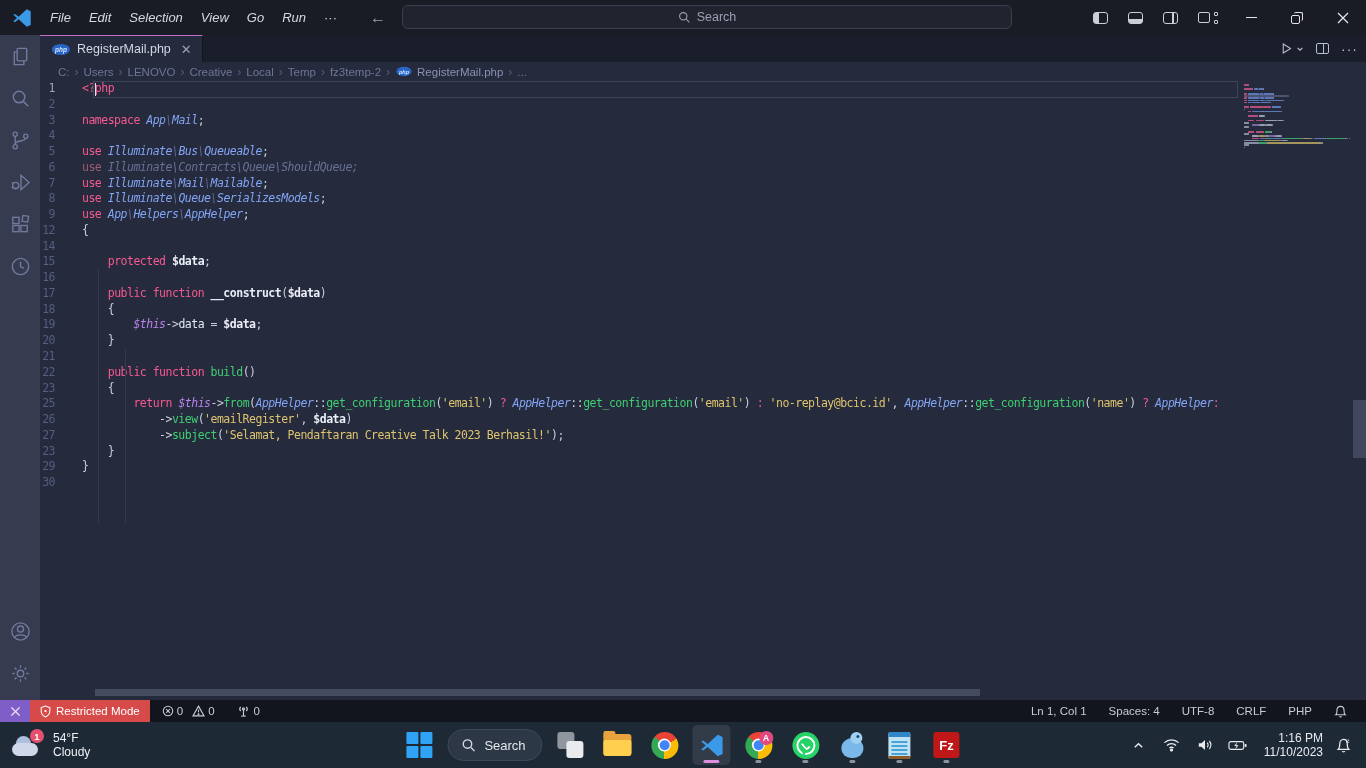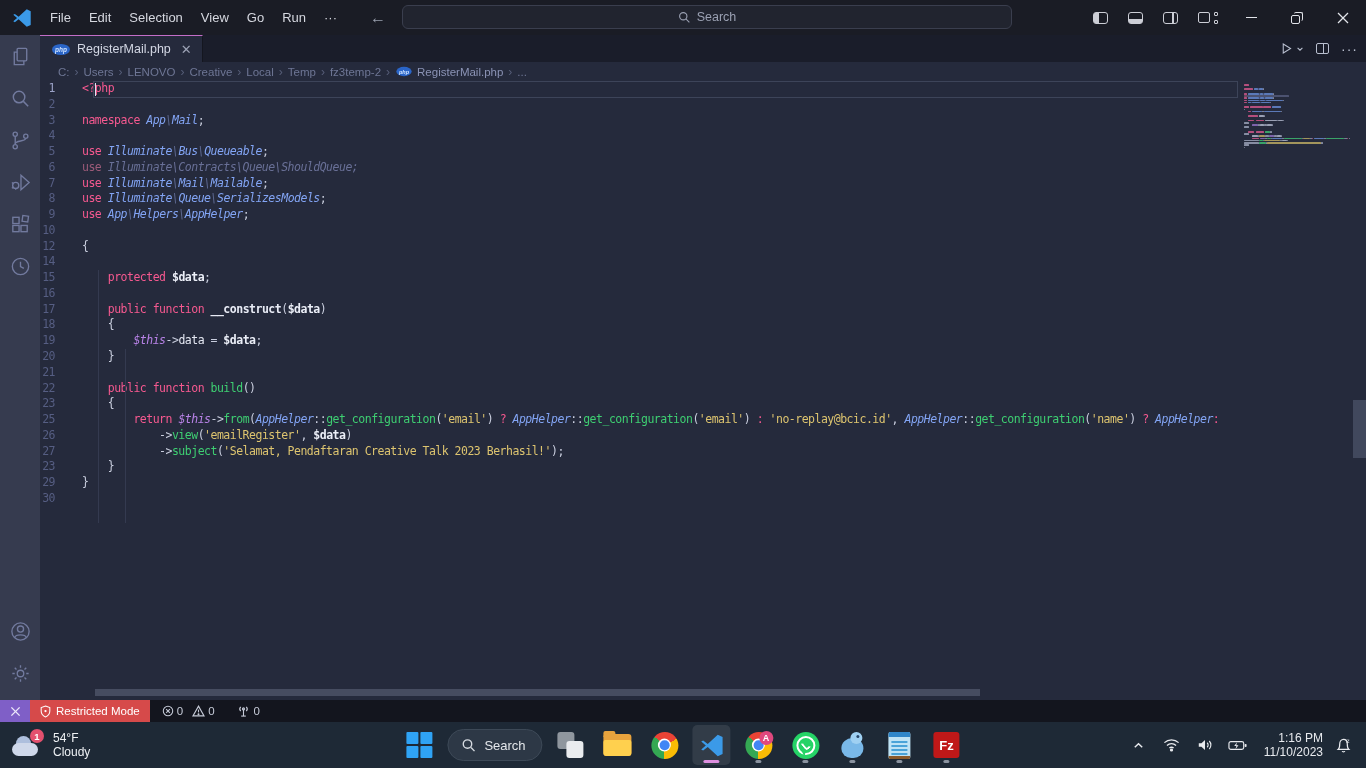--- a/index.html
+++ b/index.html
@@ -3,21 +3,21 @@
 <meta charset="utf-8">
 <style>
   * { margin:0; padding:0; box-sizing:border-box; }
   html,body { width:1366px; height:768px; overflow:hidden; background:#252a3c;
               font-family:"Liberation Sans", sans-serif; }
 
   
   .titlebar { position:absolute; top:0; left:0; width:1366px; height:35px;
               background:#1a1c25; display:flex; align-items:center; z-index:40; }
   .vsc-logo { margin-left:11px; width:22px; height:22px; flex:0 0 auto; }
-  .menus { display:flex; margin-left:8px; }
+  .menus { display:flex; margin-left:8px;font-style:italic; }
   .menu-item { color:#d6d8e0; font-size:13px; padding:4px 9px; border-radius:4px; cursor:default; }
   .nav-arrows { display:flex; gap:14px; margin-left:24px; color:#9aa0ae; font-size:16px; }
   .tb-search { position:absolute; left:402px; top:5px; width:610px; height:24px;
                background:#21242f; border:1px solid #3a3e4e; border-radius:6px;
                display:flex; align-items:center; justify-content:center; gap:6px;
                color:#9aa0b2; font-size:12.5px; }
   .tb-right { position:absolute; right:0; top:0; height:35px; display:flex; align-items:center; }
   .lt { width:15px; height:12px; border:1.2px solid #ccced6; border-radius:3px;
         position:relative; margin:0 10px; }
   .lt-left::after  { content:""; position:absolute; left:0; top:0; width:5px; height:100%;
@@ -349,21 +349,20 @@
     <div>
         <div class="crow active"><span class="ln">1</span><span class="ltxt"><span class="tk-k">&lt;?php</span></span></div>
         <div class="crow"><span class="ln">2</span><span class="ltxt"></span></div>
         <div class="crow"><span class="ln">3</span><span class="ltxt"><span class="tk-k">namespace</span><span class="tk-p"> </span><span class="tk-t">App</span><span class="tk-sep">\</span><span class="tk-t">Mail</span><span class="tk-p">;</span></span></div>
         <div class="crow"><span class="ln">4</span><span class="ltxt"></span></div>
         <div class="crow"><span class="ln">5</span><span class="ltxt"><span class="tk-k">use</span><span class="tk-p"> </span><span class="tk-t">Illuminate</span><span class="tk-sep">\</span><span class="tk-t">Bus</span><span class="tk-sep">\</span><span class="tk-t">Queueable</span><span class="tk-p">;</span></span></div>
         <div class="crow"><span class="ln">6</span><span class="ltxt"><span class="tk-dk">use</span><span class="tk-d"> Illuminate\Contracts\Queue\ShouldQueue;</span></span></div>
         <div class="crow"><span class="ln">7</span><span class="ltxt"><span class="tk-k">use</span><span class="tk-p"> </span><span class="tk-t">Illuminate</span><span class="tk-sep">\</span><span class="tk-t">Mail</span><span class="tk-sep">\</span><span class="tk-t">Mailable</span><span class="tk-p">;</span></span></div>
         <div class="crow"><span class="ln">8</span><span class="ltxt"><span class="tk-k">use</span><span class="tk-p"> </span><span class="tk-t">Illuminate</span><span class="tk-sep">\</span><span class="tk-t">Queue</span><span class="tk-sep">\</span><span class="tk-t">SerializesModels</span><span class="tk-p">;</span></span></div>
         <div class="crow"><span class="ln">9</span><span class="ltxt"><span class="tk-k">use</span><span class="tk-p"> </span><span class="tk-t">App</span><span class="tk-sep">\</span><span class="tk-t">Helpers</span><span class="tk-sep">\</span><span class="tk-t">AppHelper</span><span class="tk-p">;</span></span></div>
-        <div class="crow"><span class="ln">10</span><span class="ltxt"></span></div>
         <div class="crow"><span class="ln">12</span><span class="ltxt"><span class="tk-p">{</span></span></div>
         <div class="crow"><span class="ln">14</span><span class="ltxt"></span></div>
         <div class="crow"><span class="ln">15</span><span class="ltxt"><span class="tk-p">    </span><span class="tk-k">protected</span><span class="tk-p"> </span><span class="tk-v">$data</span><span class="tk-p">;</span></span></div>
         <div class="crow"><span class="ln">16</span><span class="ltxt"></span></div>
         <div class="crow"><span class="ln">17</span><span class="ltxt"><span class="tk-p">    </span><span class="tk-k">public</span><span class="tk-p"> </span><span class="tk-k">function</span><span class="tk-p"> </span><span class="tk-fn">__construct</span><span class="tk-p">(</span><span class="tk-v">$data</span><span class="tk-p">)</span></span></div>
         <div class="crow"><span class="ln">18</span><span class="ltxt"><span class="tk-p">    {</span></span></div>
         <div class="crow"><span class="ln">19</span><span class="ltxt"><span class="tk-p">        </span><span class="tk-th">$this</span><span class="tk-p">-&gt;</span><span class="tk-c">data</span><span class="tk-p"> = </span><span class="tk-v">$data</span><span class="tk-p">;</span></span></div>
         <div class="crow"><span class="ln">20</span><span class="ltxt"><span class="tk-p">    }</span></span></div>
         <div class="crow"><span class="ln">21</span><span class="ltxt"></span></div>
         <div class="crow"><span class="ln">22</span><span class="ltxt"><span class="tk-p">    </span><span class="tk-k">public</span><span class="tk-p"> </span><span class="tk-k">function</span><span class="tk-p"> </span><span class="tk-f">build</span><span class="tk-p">()</span></span></div>
@@ -603,20 +602,33 @@
   </div>
   <div class="sb-item" style="margin-left:10px;">
     <svg width="13" height="12" viewBox="0 0 14 13" fill="none" stroke="#c6cbd8" stroke-width="1.2">
       <line x1="7" y1="5" x2="7" y2="12"></line>
         <line x1="4.5" y1="12" x2="9.5" y2="12"></line>
       <path d="M4 2 C2.8 3.2 2.8 5.3 4 6.5 M10 2 C11.2 3.2 11.2 5.3 10 6.5"></path>
         <circle cx="7" cy="4.2" r="1.1"></circle>
     </svg>
     <span>0</span>
   </div>
+  <div class="sb-right">
+    <span class="sb-item">Ln 1, Col 1</span>
+    <span class="sb-item">Spaces: 4</span>
+    <span class="sb-item">UTF-8</span>
+    <span class="sb-item">CRLF</span>
+    <span class="sb-item">PHP</span>
+    <span class="sb-item">
+      <svg width="13" height="13" viewBox="0 0 14 14" fill="none" stroke="#c6cbd8" stroke-width="1.2">
+        <path d="M2 10.5 C2 10.5 3.2 9.5 3.2 5.8 C3.2 3.2 4.8 1.5 7 1.5 C9.2 1.5 10.8 3.2 10.8 5.8 C10.8 9.5 12 10.5 12 10.5 Z"></path>
+        <path d="M5.8 12.2 C6 13 8 13 8.2 12.2"></path>
+      </svg>
+    </span>
+  </div>
 </div>
 
 <div class="taskbar">
   <div class="weather">
     <span class="weather-cloud">
       <span class="wc-b2"></span>
         <span class="wc-b1"></span>
       <span class="wc-badge">1</span>
     </span>
     <span class="weather-txt">

